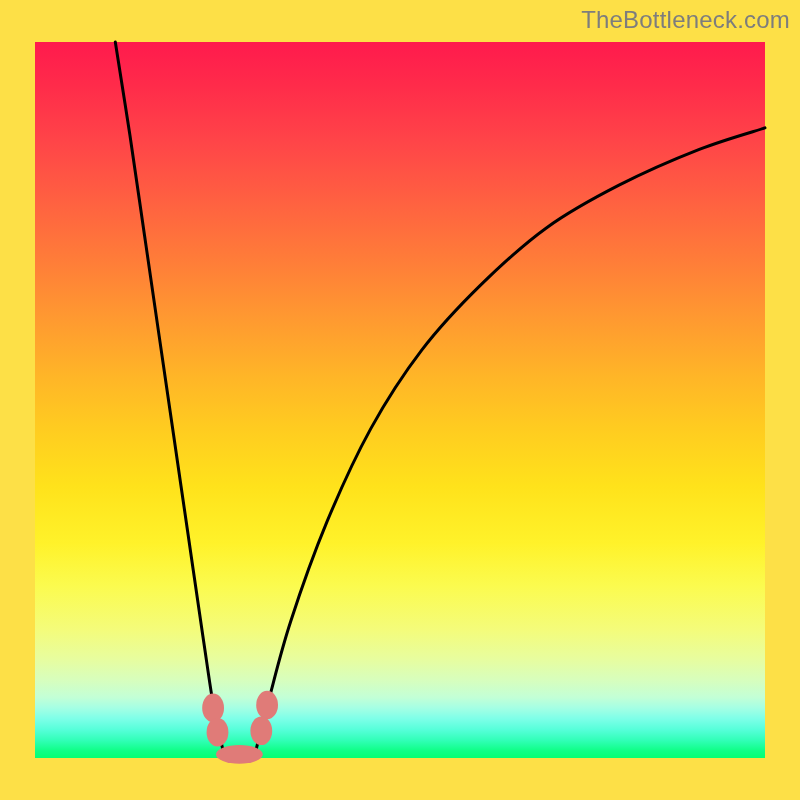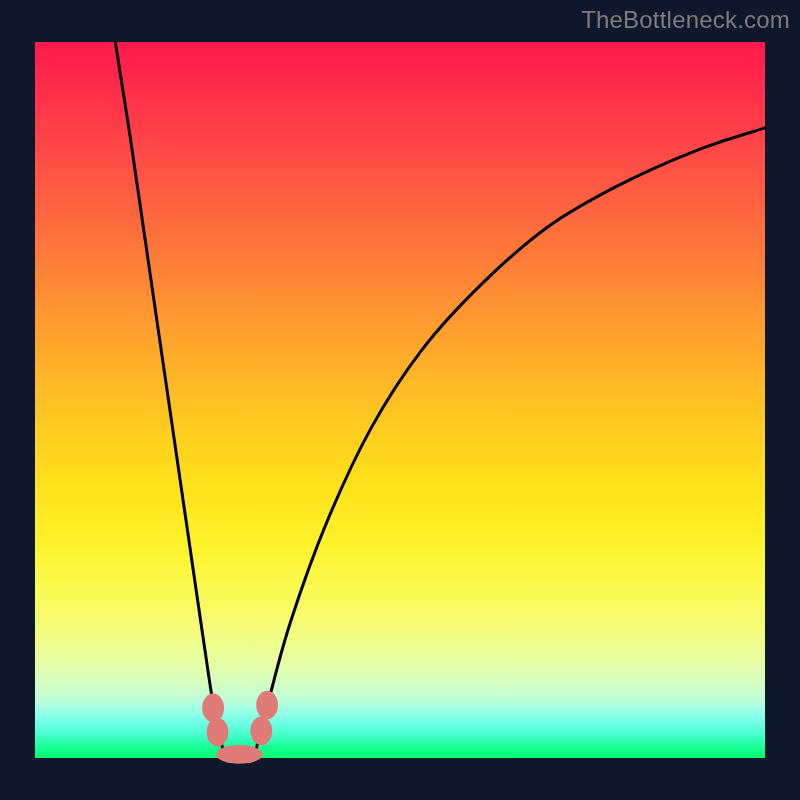--- a/index.html
+++ b/index.html
@@ -10,21 +10,21 @@
     background: #000;
     overflow: hidden;
     font-family: Arial, Helvetica, sans-serif;
   }
   .frame {
     position: absolute;
     left: 0;
     top: 0;
     width: 800px;
     height: 800px;
-    background: #0f172a;
+    background: #fde047;
   }
   .plot-area {
     position: absolute;
     left: 35px;
     top: 42px;
     width: 730px;
     height: 716px;
     
     background: linear-gradient(
       to bottom,

